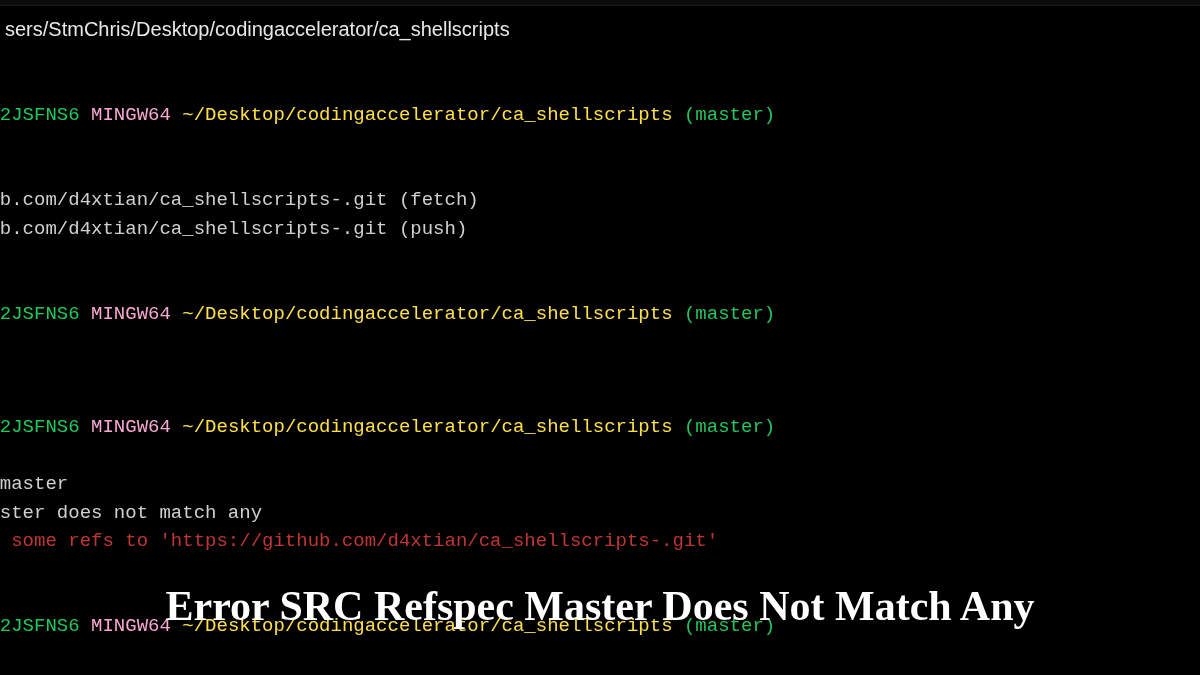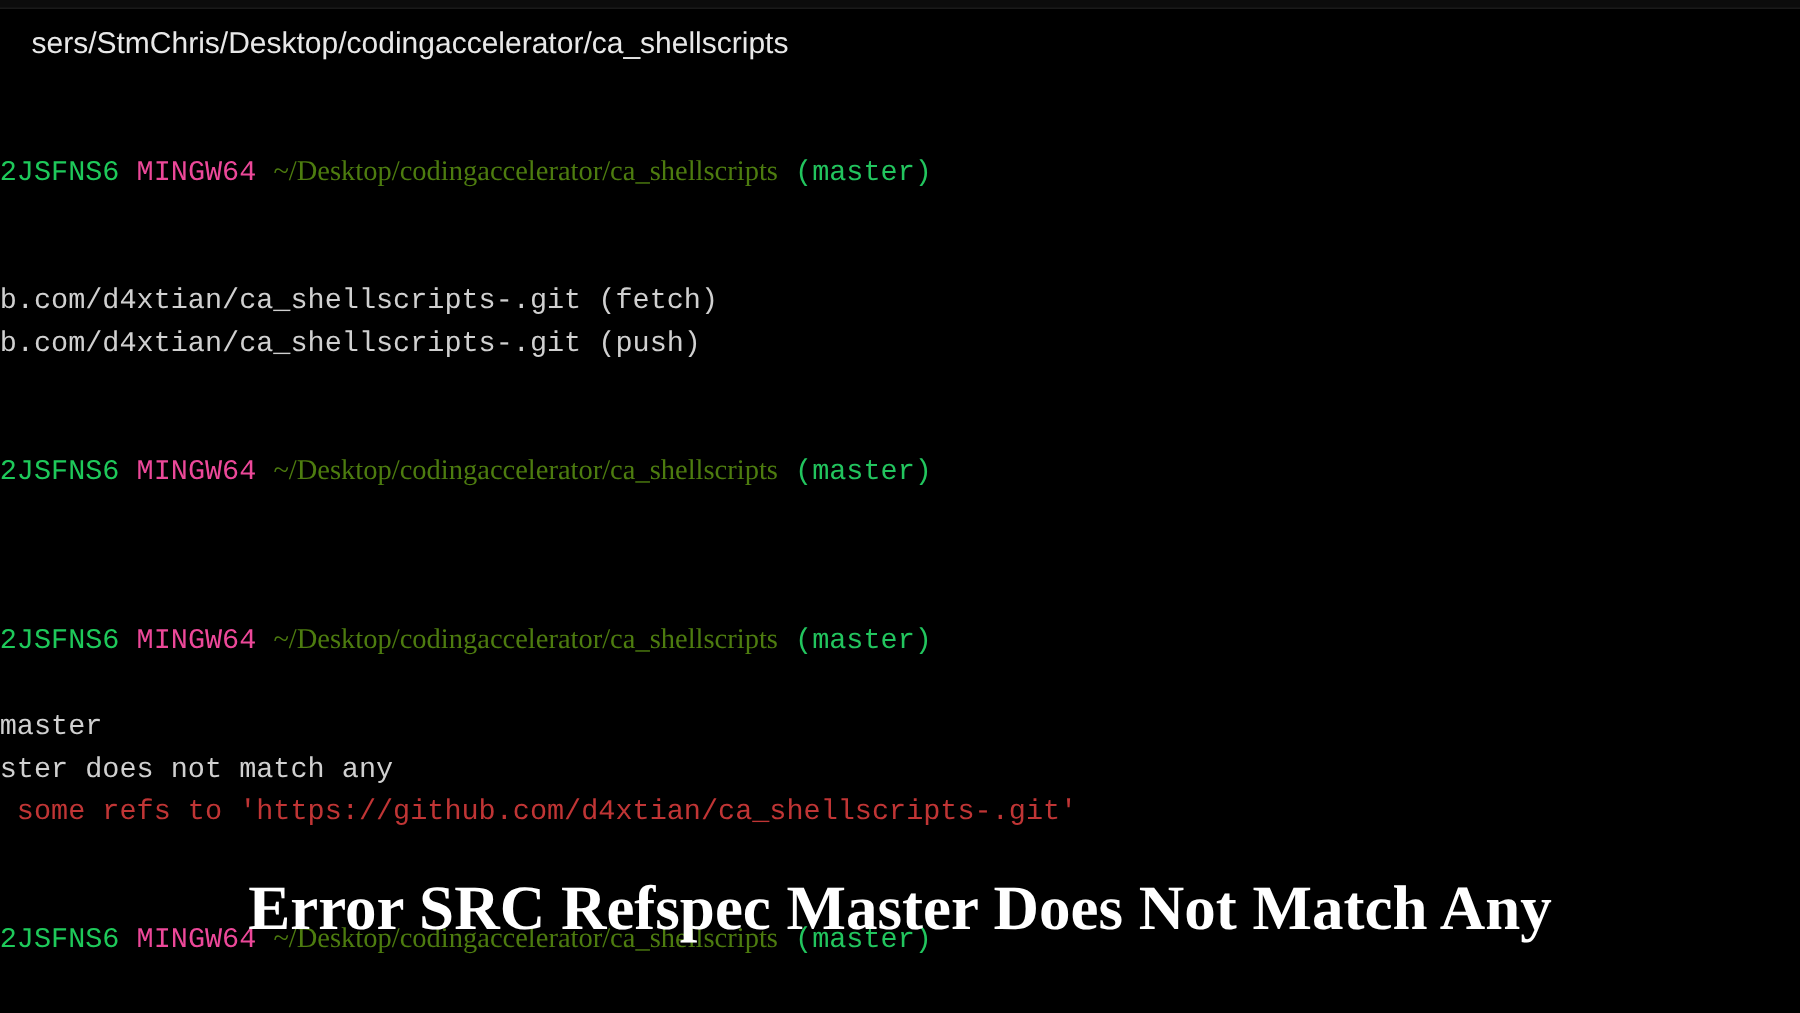--- a/index.html
+++ b/index.html
@@ -21,34 +21,33 @@
       padding: 8px 0 0 0;
       line-height: 1.5;
     }
     .line {
       white-space: pre;
       margin-left: -80px;
     }
     .path-line {
       color: #e8e8e8;
       font-size: 20px;
-      margin-left: 16px;
+      margin-left: 0;
       padding-left: 5px;
       font-family: 'Segoe UI', sans-serif;
       font-weight: 400;
     }
     .green {
       color: #1ec95a;
     }
     .magenta {
-      color: #ec4899;
+      color: #f9a8d4;
     }
     .yellow {
-      color: #4d7c0f;
-      font-family: Liberation Serif, serif;
+      color: #fde047;
     }
     .cyan {
       color: #22c55e;
     }
     .white {
       color: #d0d0d0;
     }
     .red {
       color: #c03535;
     }

